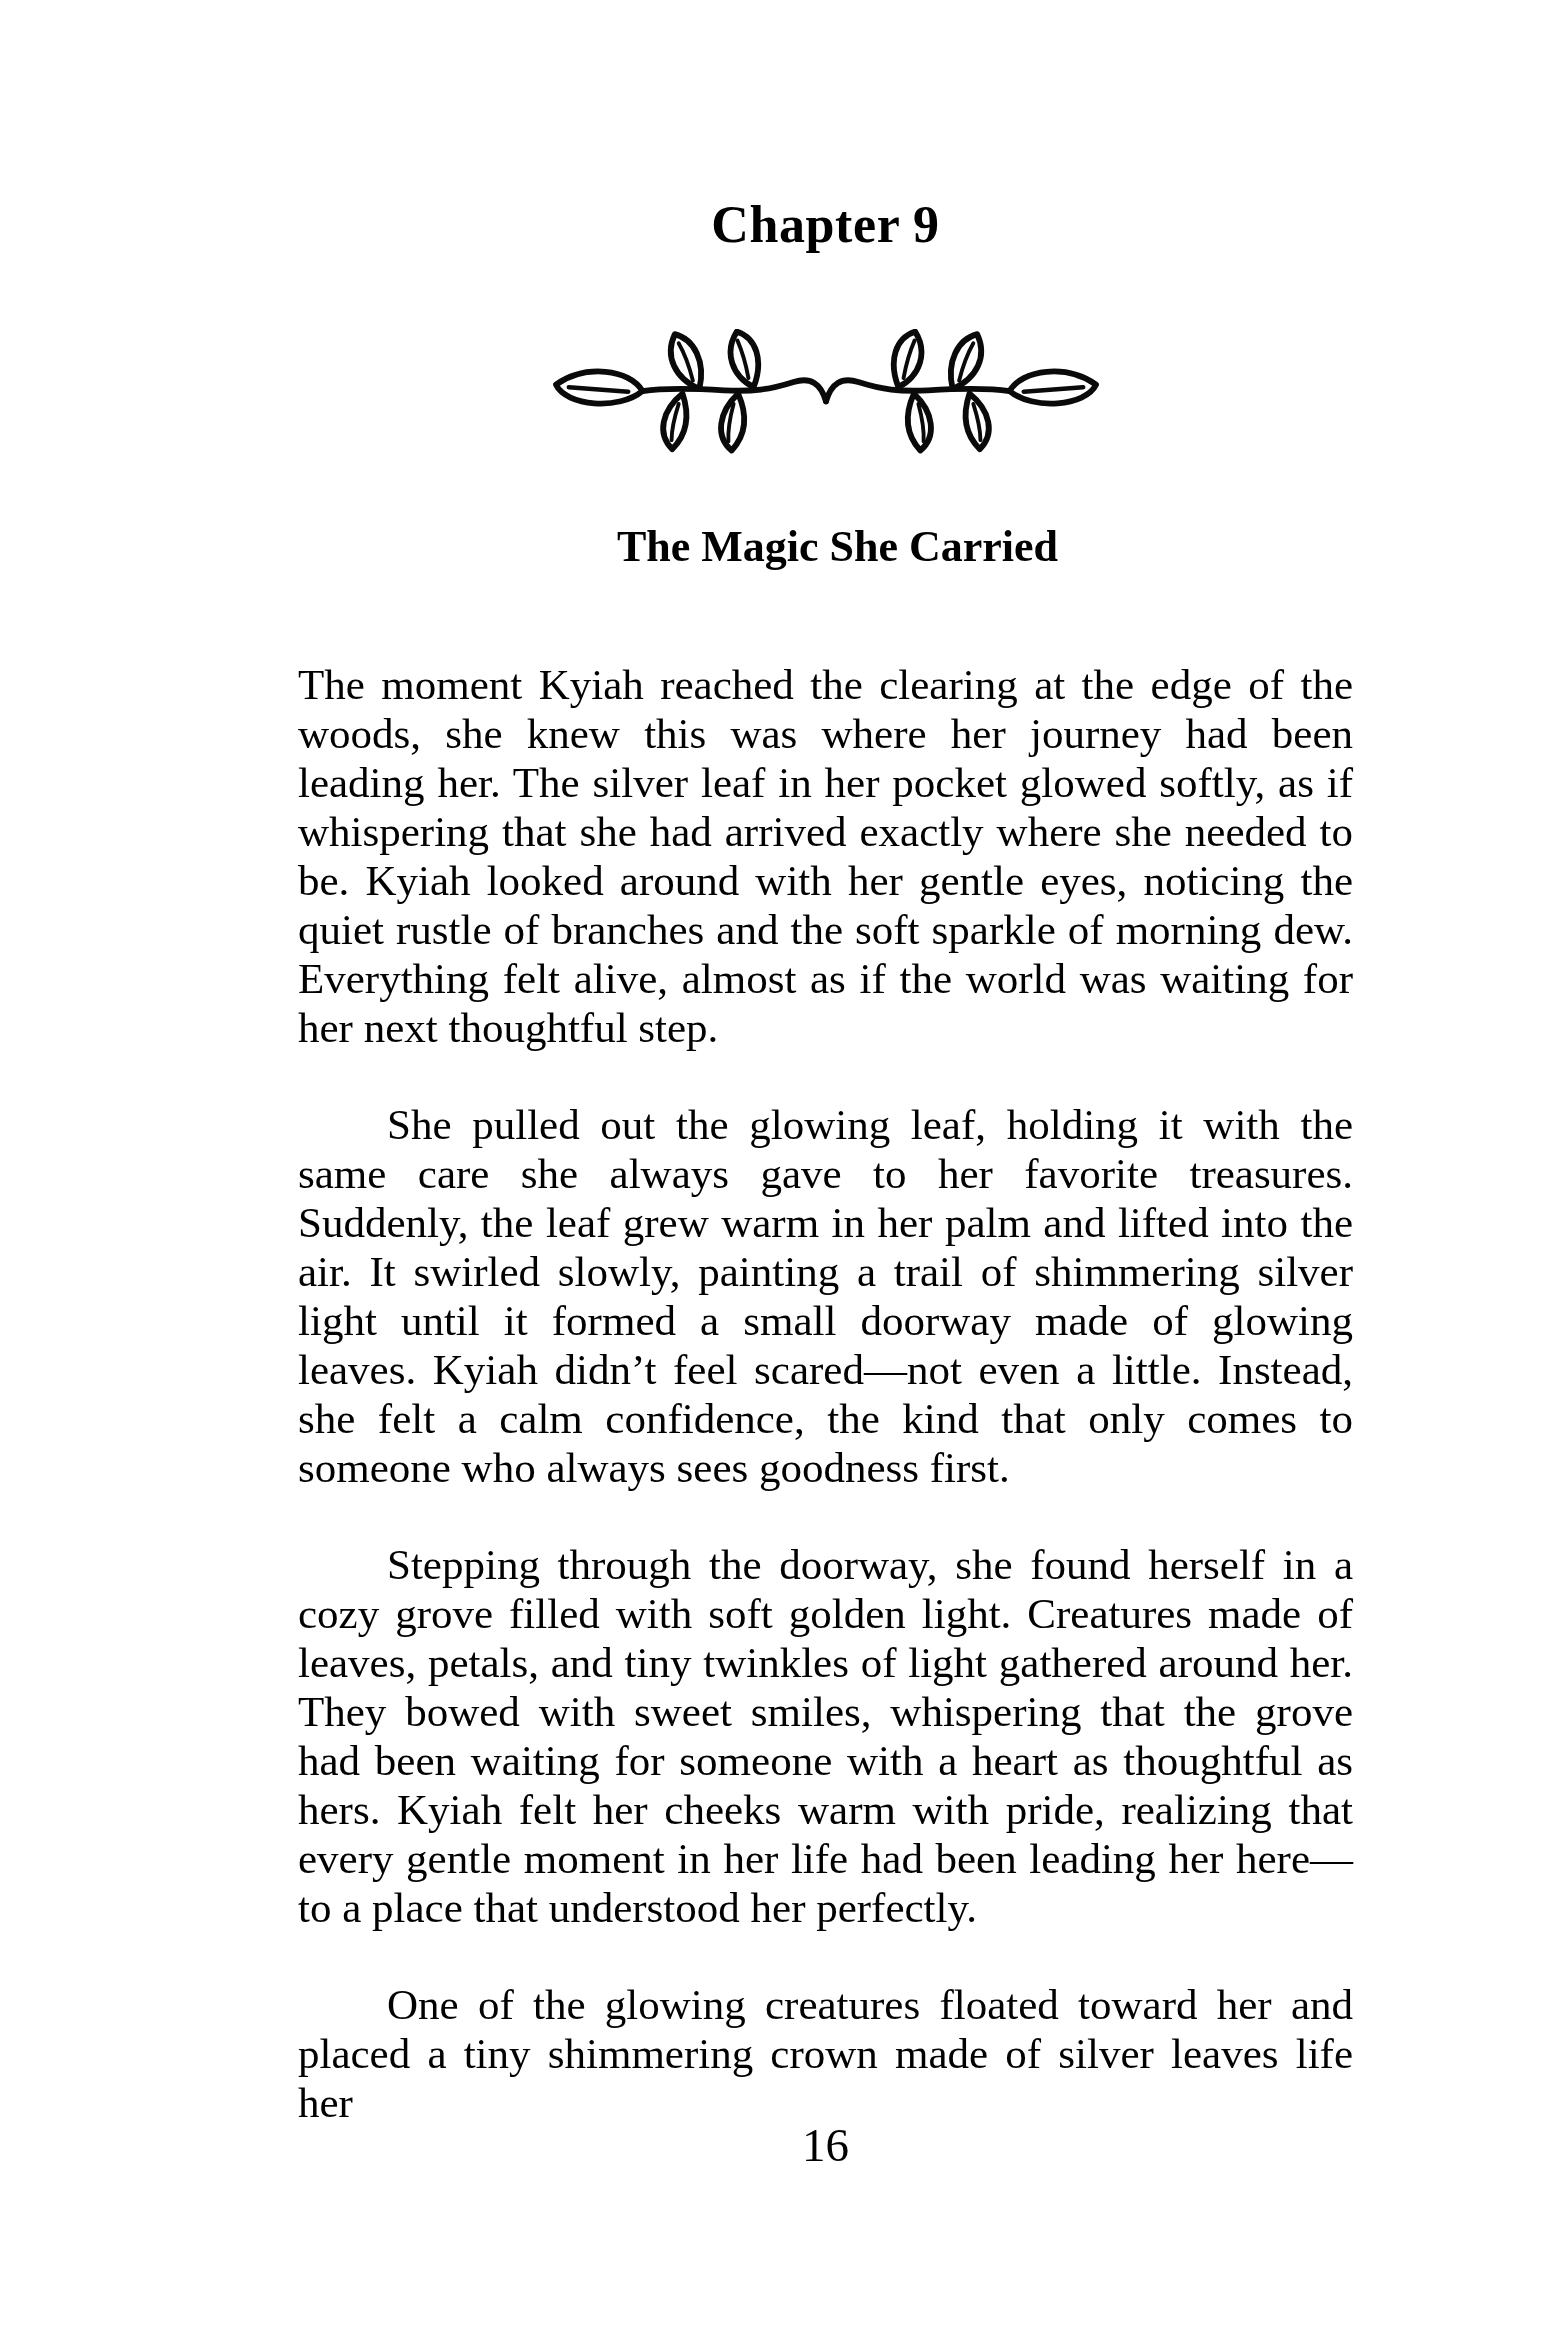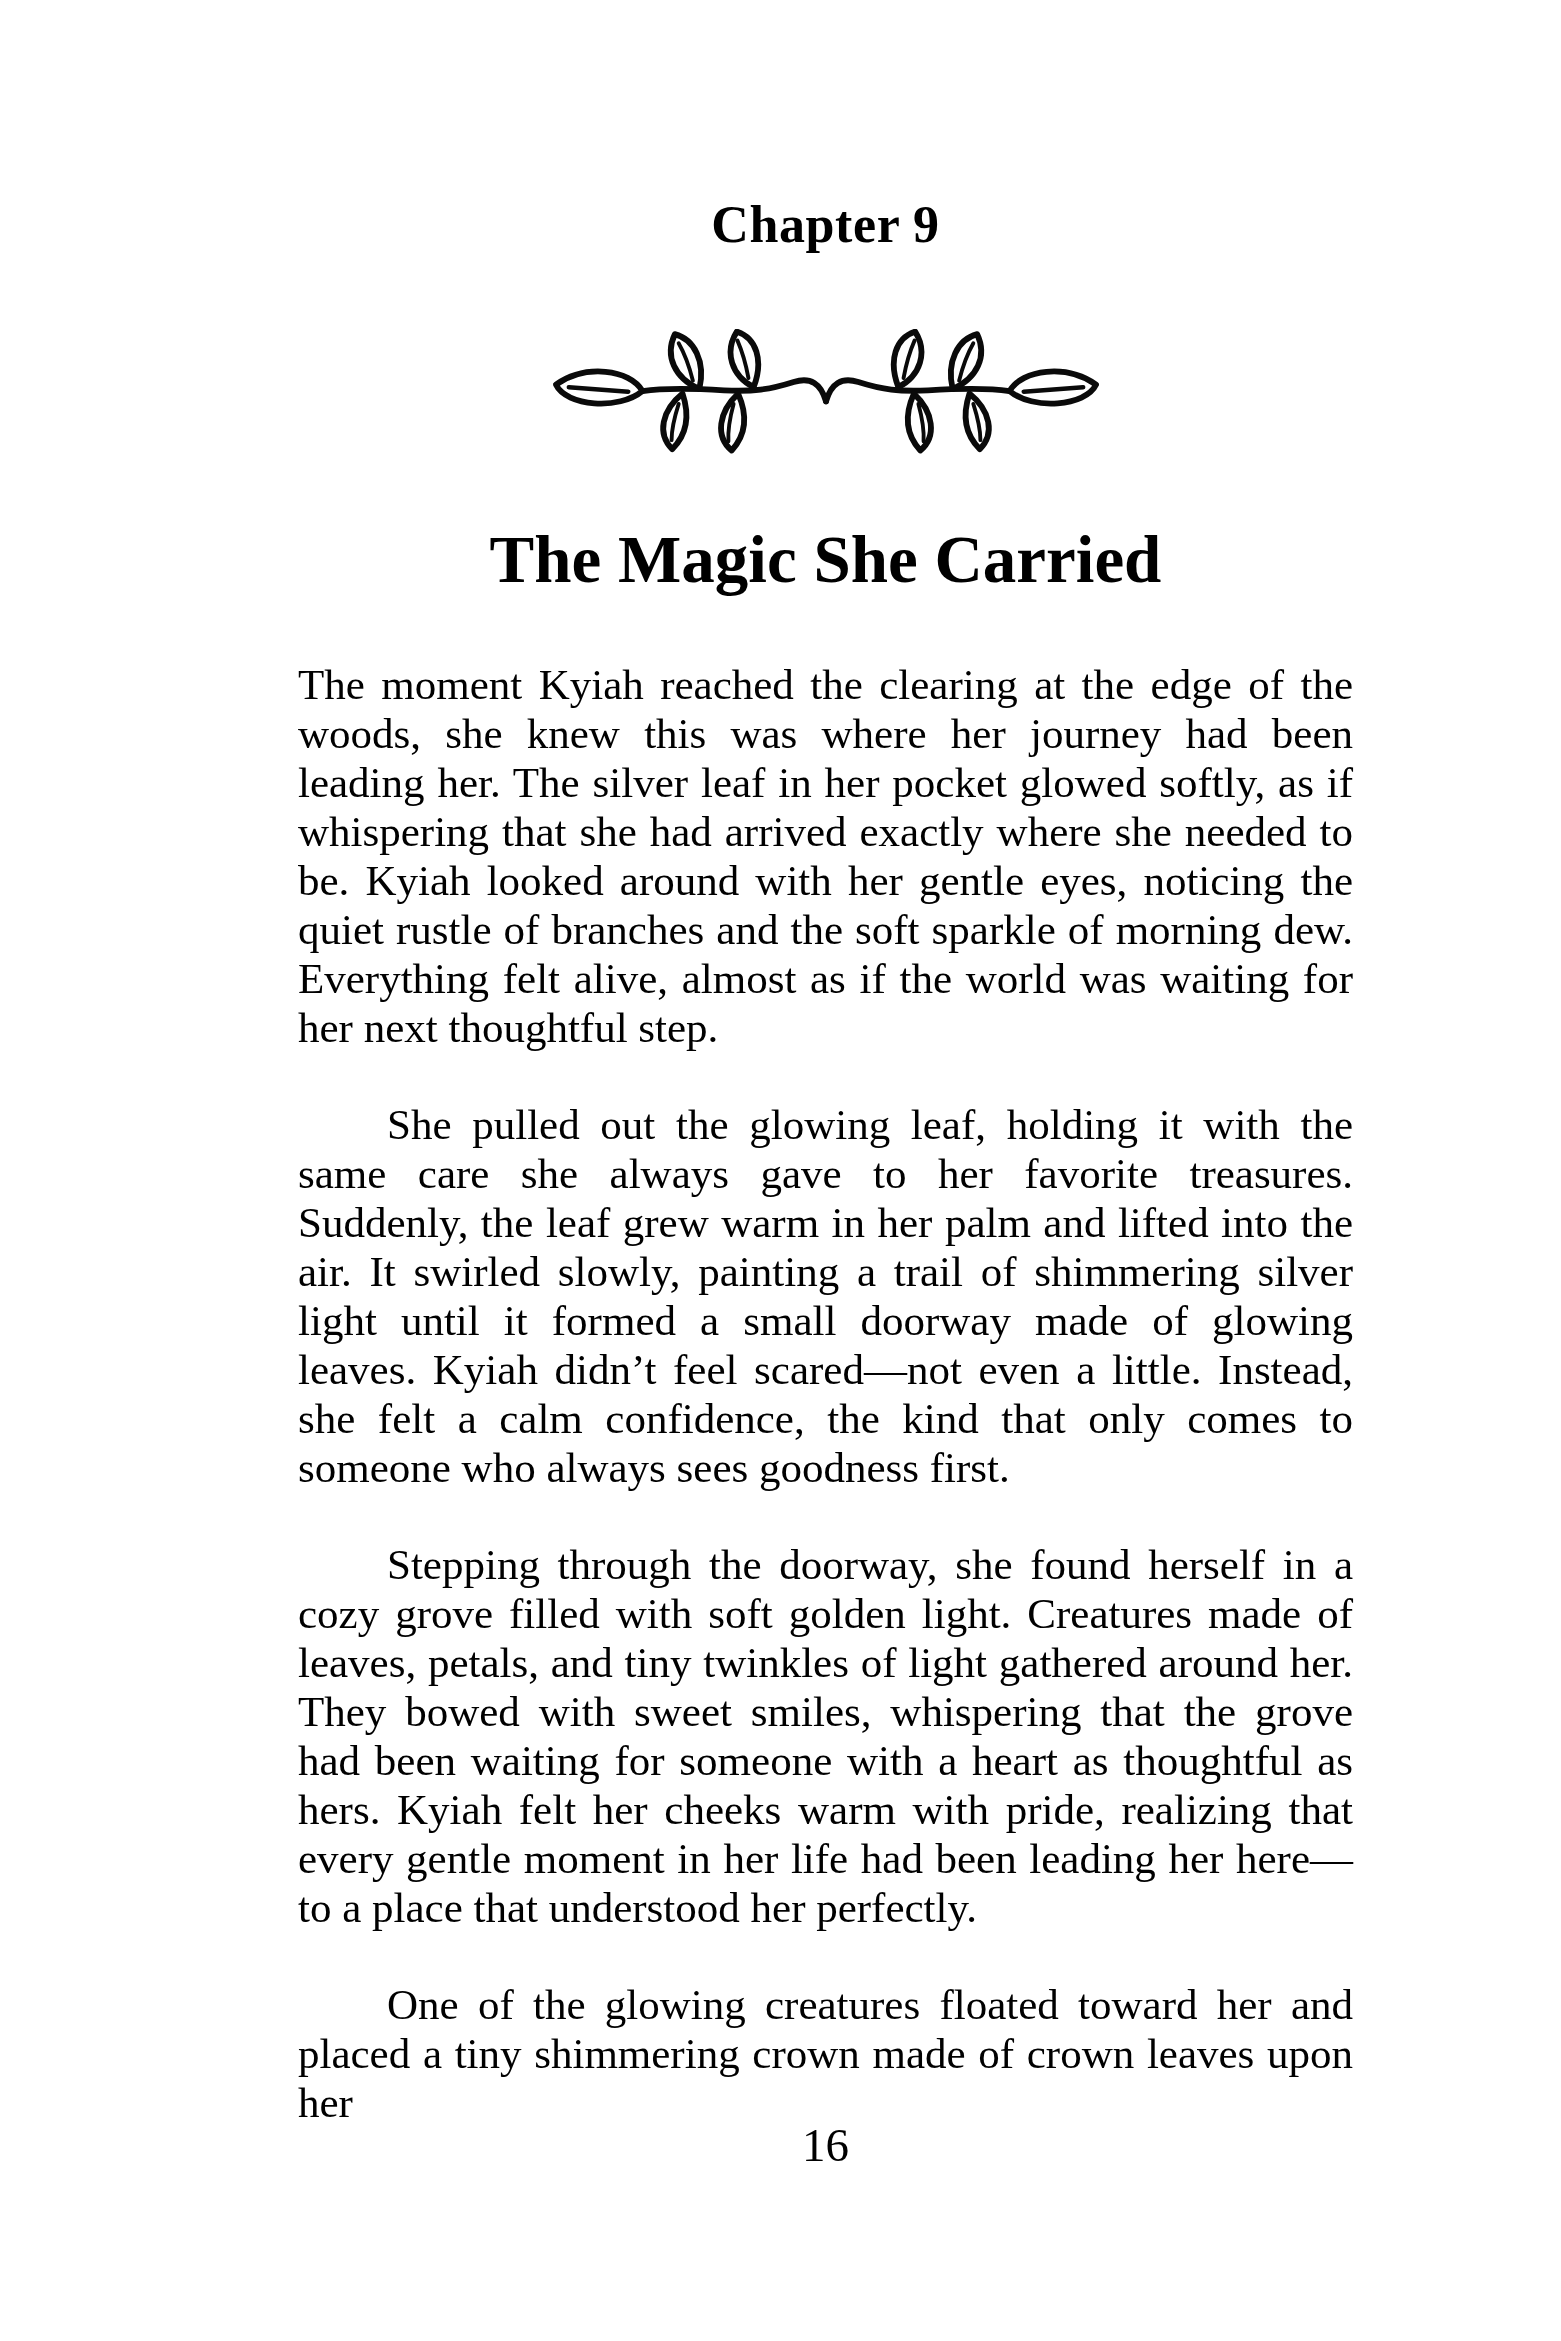--- a/index.html
+++ b/index.html
@@ -36,24 +36,24 @@
     text-align: center;
   }
   .ornament-wrap svg {
     width: 570px;
     height: 126px;
     display: inline-block;
   }
   .book-title {
     position: absolute;
     top: 521px;
-    left: 298px;
+    left: 310px;
     width: 1055px;
     text-align: center;
-    font-size: 67px;
+    font-size: 44px;
     font-weight: 700;
     line-height: normal;
     white-space: nowrap;
   }
   .body-text {
     position: absolute;
     top: 660px;
     left: 298px;
     width: 1055px;
     font-size: 43px;
@@ -117,19 +117,19 @@
       </g>
     </svg>
   </div>
 
   <div class="book-title">The Magic She Carried</div>
 
   <div class="body-text">
     <p class="first">The moment Kyiah reached the clearing at the edge of the woods, she knew this was where her journey had been leading her. The silver leaf in her pocket glowed softly, as if whispering that she had arrived exactly where she needed to be. Kyiah looked around with her gentle eyes, noticing the quiet rustle of branches and the soft sparkle of morning dew. Everything felt alive, almost as if the world was waiting for her next thoughtful step.</p>
     <p>She pulled out the glowing leaf, holding it with the same care she always gave to her favorite treasures. Suddenly, the leaf grew warm in her palm and lifted into the air. It swirled slowly, painting a trail of shimmering silver light until it formed a small doorway made of glowing leaves. Kyiah didn’t feel scared—not even a little. Instead, she felt a calm confidence, the kind that only comes to someone who always sees goodness first.</p>
     <p>Stepping through the doorway, she found herself in a cozy grove filled with soft golden light. Creatures made of leaves, petals, and tiny twinkles of light gathered around her. They bowed with sweet smiles, whispering that the grove had been waiting for someone with a heart as thoughtful as hers. Kyiah felt her cheeks warm with pride, realizing that every gentle moment in her life had been leading her here—to a place that understood her perfectly.</p>
-    <p>One of the glowing creatures floated toward her and placed a tiny shimmering crown made of crown leaves upon her</p>
+    <p>One of the glowing creatures floated toward her and placed a tiny shimmering crown made of silver leaves life her</p>
   </div>
 
   <div class="page-number">16</div>
 
 </div>
 
 
 </body></html>

